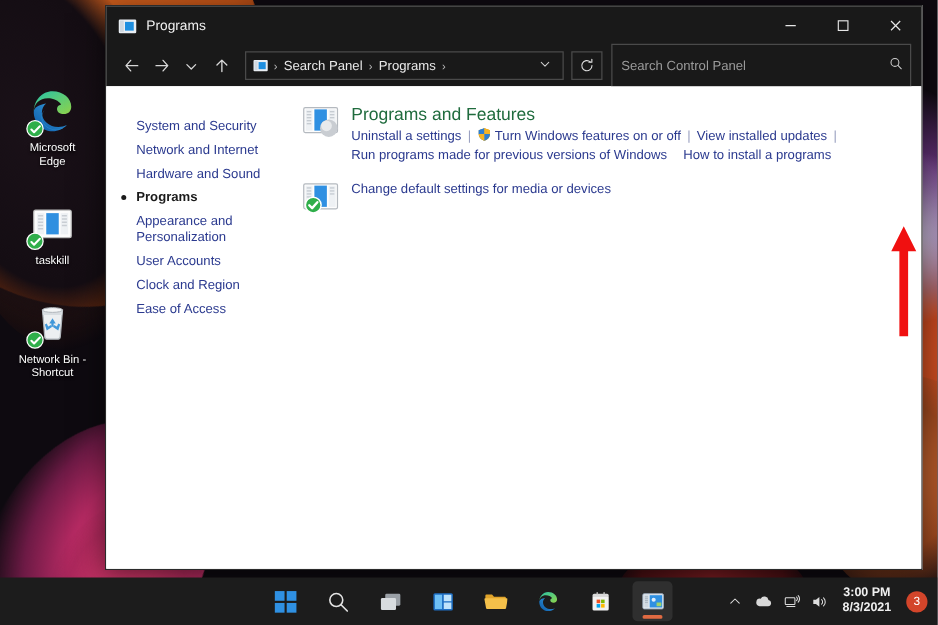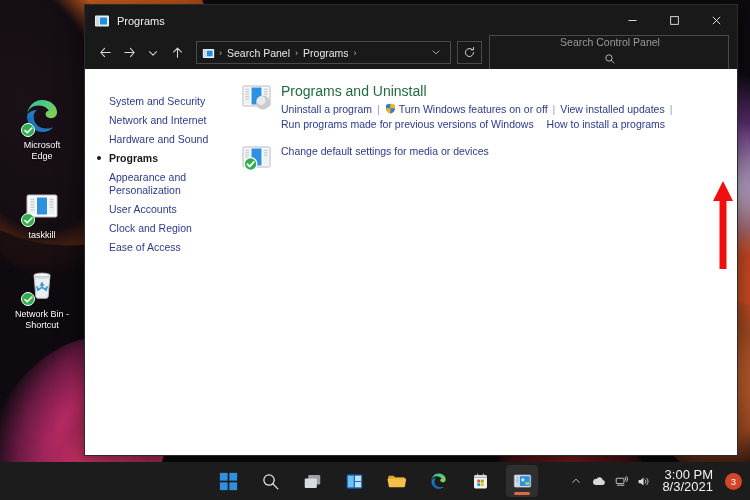--- a/index.html
+++ b/index.html
@@ -52,21 +52,21 @@
   .wp-right-4 {
     right:-40px; top:120px; width:110px; height:140px;
     background:radial-gradient(ellipse at 45% 50%, rgba(225,225,235,.85) 0%, rgba(180,170,200,.4) 45%, rgba(90,70,110,0) 70%);
   }
   .wp-bottom-red {
     right:100px; bottom:-40px; width:160px; height:110px;
     background:radial-gradient(ellipse at 50% 30%, #7e1d22 0%, #4d1014 50%, rgba(30,8,10,0) 72%);
   }
 
   
-  #desktop-icons { position:absolute; left:0; top:90px; width:84px; }
+  #desktop-icons { position:absolute; left:0; top:63px; width:84px; }
   .desk-icon {
     width:84px; padding:6px 2px 8px; text-align:center;
     color:#fff; font-size:9px; line-height:11px;
     text-shadow:0 1px 2px rgba(0,0,0,.9);
     margin-bottom:10px; cursor:default;
   }
   .desk-glyph { position:relative; width:40px; height:40px; margin:0 auto 4px; }
   .sync-badge {
     position:absolute; left:-1px; bottom:-1px; width:14px; height:14px;
     border-radius:50%; background:#2fae4a; border:1.5px solid #fff;
@@ -115,21 +115,21 @@
     color:#b9b9b9; font-size:9px; padding:0 2px; flex-shrink:0;
   }
   .addr-chevron { margin-left:auto; color:#cfcfcf; padding:0 4px; flex-shrink:0; }
   #refresh-btn {
     width:25px; height:23px; border:1px solid #4a4a4a; background:#191919;
     display:flex; align-items:center; justify-content:center; color:#dcdcdc;
     flex-shrink:0; margin-right:7px;
   }
   #searchbox {
     width:240px; height:35px; border:1px solid #4a4a4a; background:#191919;
-    display:flex; align-items:center; padding:0 5px 0 7px; flex-shrink:0;flex-direction:column;
+    display:flex; align-items:center; padding:0 5px 0 7px; flex-shrink:0;
   }
   #searchbox .ph { flex:1; color:#9a9a9a; font-size:10.5px; }
   #searchbox .mag { color:#cfcfcf; }
 
   #win-body { flex:1; display:flex; background:#fff; min-height:0; }
 
   
   #sidebar { width:147px; flex-shrink:0; padding:14px 0 0 0; }
   .side-item {
     position:relative; font-size:10.5px; color:#2b3a8f;
@@ -175,22 +175,23 @@
   .tb-app .underline {
     position:absolute; bottom:2px; left:50%; transform:translateX(-50%);
     width:16px; height:3px; border-radius:2px; background:#e06a42;
   }
   #tray {
     position:absolute; right:8px; display:flex; align-items:center; gap:9px;
     color:#e8e8e8;
   }
   .tray-ico { display:flex; align-items:center; justify-content:center; }
   #clock {
-    font-size:13px; line-height:12px; text-align:right; color:#f0f0f0;
+    font-size:10px; line-height:12px; text-align:center; color:#f0f0f0;
     padding:2px 3px;
+    font-weight:bold;
   }
   #notif-badge {
     width:17px; height:17px; border-radius:50%; background:#d3452a;
     color:#fff; font-size:9.5px; display:flex; align-items:center; justify-content:center;
   }
 </style>
 </head>
 <body>
 
 <div id="wallpaper">
@@ -412,23 +413,23 @@
               <rect x="21.9" y="5.8" width="3.6" height="1.1"></rect>
                 <rect x="21.9" y="8.2" width="3.6" height="1.1"></rect>
               <rect x="21.9" y="10.6" width="3.6" height="1.1"></rect>
             </g>
             <rect x="9.5" y="4.5" width="10" height="17" fill="#2f90e2"></rect>
             <circle cx="21" cy="19.5" r="7" fill="#c9cdd2"></circle>
             <circle cx="19.2" cy="17.6" r="4.3" fill="#e8eaec"></circle>
           </svg>
         </span>
         <div class="cat-body">
-          <div class="cat-title">Programs and Uninstall</div>
+          <div class="cat-title">Programs and Features</div>
           <div class="cat-links">
-            <a href="#">Uninstall a program</a><span class="link-sep">|</span><span class="shield"><svg viewBox="0 0 12 12" width="11" height="11">
+            <a href="#">Uninstall a settings</a><span class="link-sep">|</span><span class="shield"><svg viewBox="0 0 12 12" width="11" height="11">
                   <path d="M6 .7L10.9 2.3v3.4C10.9 8.6 8.8 10.8 6 11.5 3.2 10.8 1.1 8.6 1.1 5.7V2.3z" fill="#f5b323"></path>
                   <path d="M6 .7L1.1 2.3v3.4C1.1 8.6 3.2 10.8 6 11.5z" fill="#2f7fd0"></path>
                   <path d="M6 .7v10.8c2.8-.7 4.9-2.9 4.9-5.8V2.3z" fill="#f5b323"></path>
                   <path d="M1.1 2.3L6 .7v5H1.1z" fill="#2f7fd0"></path>
                   <path d="M6 .7l4.9 1.6v3.4H6z" fill="#f5b323"></path>
                   <path d="M1.1 5.7H6v5.8C3.2 10.8 1.1 8.6 1.1 5.7z" fill="#f5b323"></path>
                   <path d="M6 5.7h4.9c0 2.9-2.1 5.1-4.9 5.8z" fill="#2f7fd0"></path>
                 </svg></span><a href="#">Turn Windows features on or off</a><span class="link-sep">|</span><a href="#">View installed updates</a><span class="link-sep">|</span><br>
             <a href="#">Run programs made for previous versions of Windows</a><span class="link-sep"> </span><a href="#">How to install a programs</a>
           </div>

